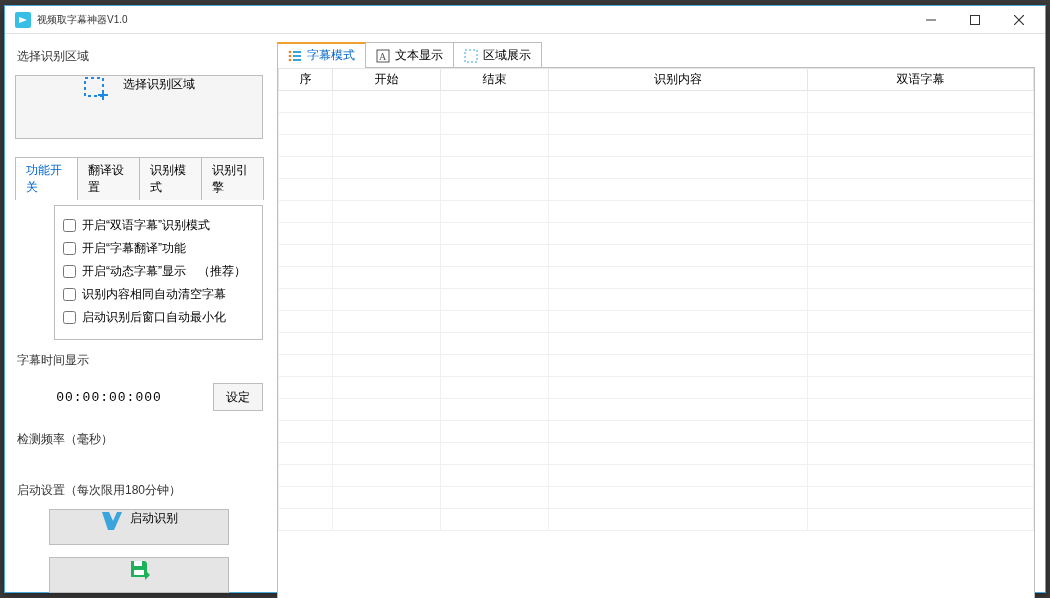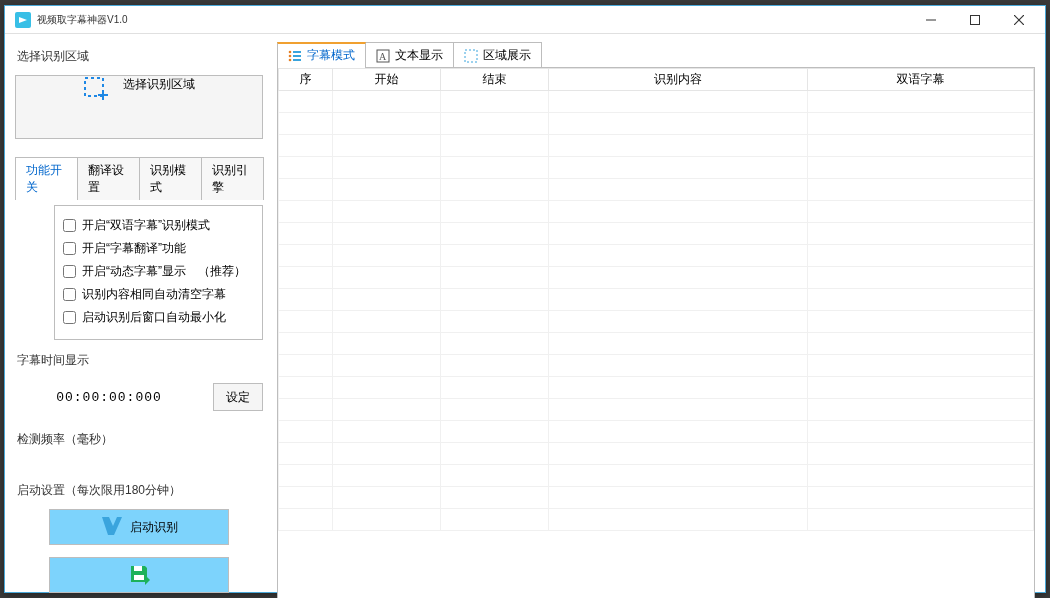--- a/index.html
+++ b/index.html
@@ -32,21 +32,21 @@
   .btn-small { height:28px; padding:0 12px; background:#f5f5f5; border:1px solid #bdbdbd; cursor:pointer; font-size:12px;}
 
   .freq-row { display:flex; gap:6px; align-items:center;}
   .spinner-wrap { flex:1; display:flex; border:1px solid #bdbdbd; height:28px;}
   .spinner-wrap input { flex:1; border:none; outline:none; text-align:center; font-size:12px;}
   .spinner-btns { width:18px; display:flex; flex-direction:column;}
   .spinner-btns .sp { flex:1; display:flex; align-items:center; justify-content:center; border-left:1px solid #bdbdbd; font-size:7px; cursor:pointer; background:#f7f7f7;}
   .spinner-btns .sp + .sp { border-top:1px solid #bdbdbd;}
   .help-btn { width:28px; height:28px; border:1px solid #bdbdbd; background:#f5f5f5; cursor:pointer;}
 
-  .big-btn { height:36px; display:flex; align-items:center; justify-content:center; gap:8px; background:#7dd3fc; border:1px solid #bdbdbd; cursor:pointer; width:180px; margin:0 auto 6px auto;}
+  .big-btn { height:36px; display:flex; align-items:flex-start; justify-content:center; gap:8px; background:#e5e5e5; border:1px solid #bdbdbd; cursor:pointer; width:180px; margin:0 auto 6px auto;}
 
   
   .r-tabs { display:flex; margin-bottom:0;}
   .r-tab { display:flex; align-items:center; gap:5px; padding:4px 10px; border:1px solid #bdbdbd; border-bottom:none; margin-right:-1px; cursor:pointer; background:#fff; font-size:12px;}
   .r-tab.active { color:#0066cc; border-top:2px solid #f0a030; padding-top:3px; z-index:2; position:relative;}
   .r-tab .tab-icon { width:14px; height:14px; display:inline-flex; align-items:center; justify-content:center;}
 
   .grid-wrap { border:1px solid #bdbdbd; flex:1; overflow:hidden; margin-top:-1px; background:#fff;}
   table.grid { width:100%; border-collapse:collapse; table-layout:fixed;}
   table.grid th { font-weight:normal; font-size:12px; text-align:center; border:1px solid #e5e5e5; background:#fff; height:22px;}

